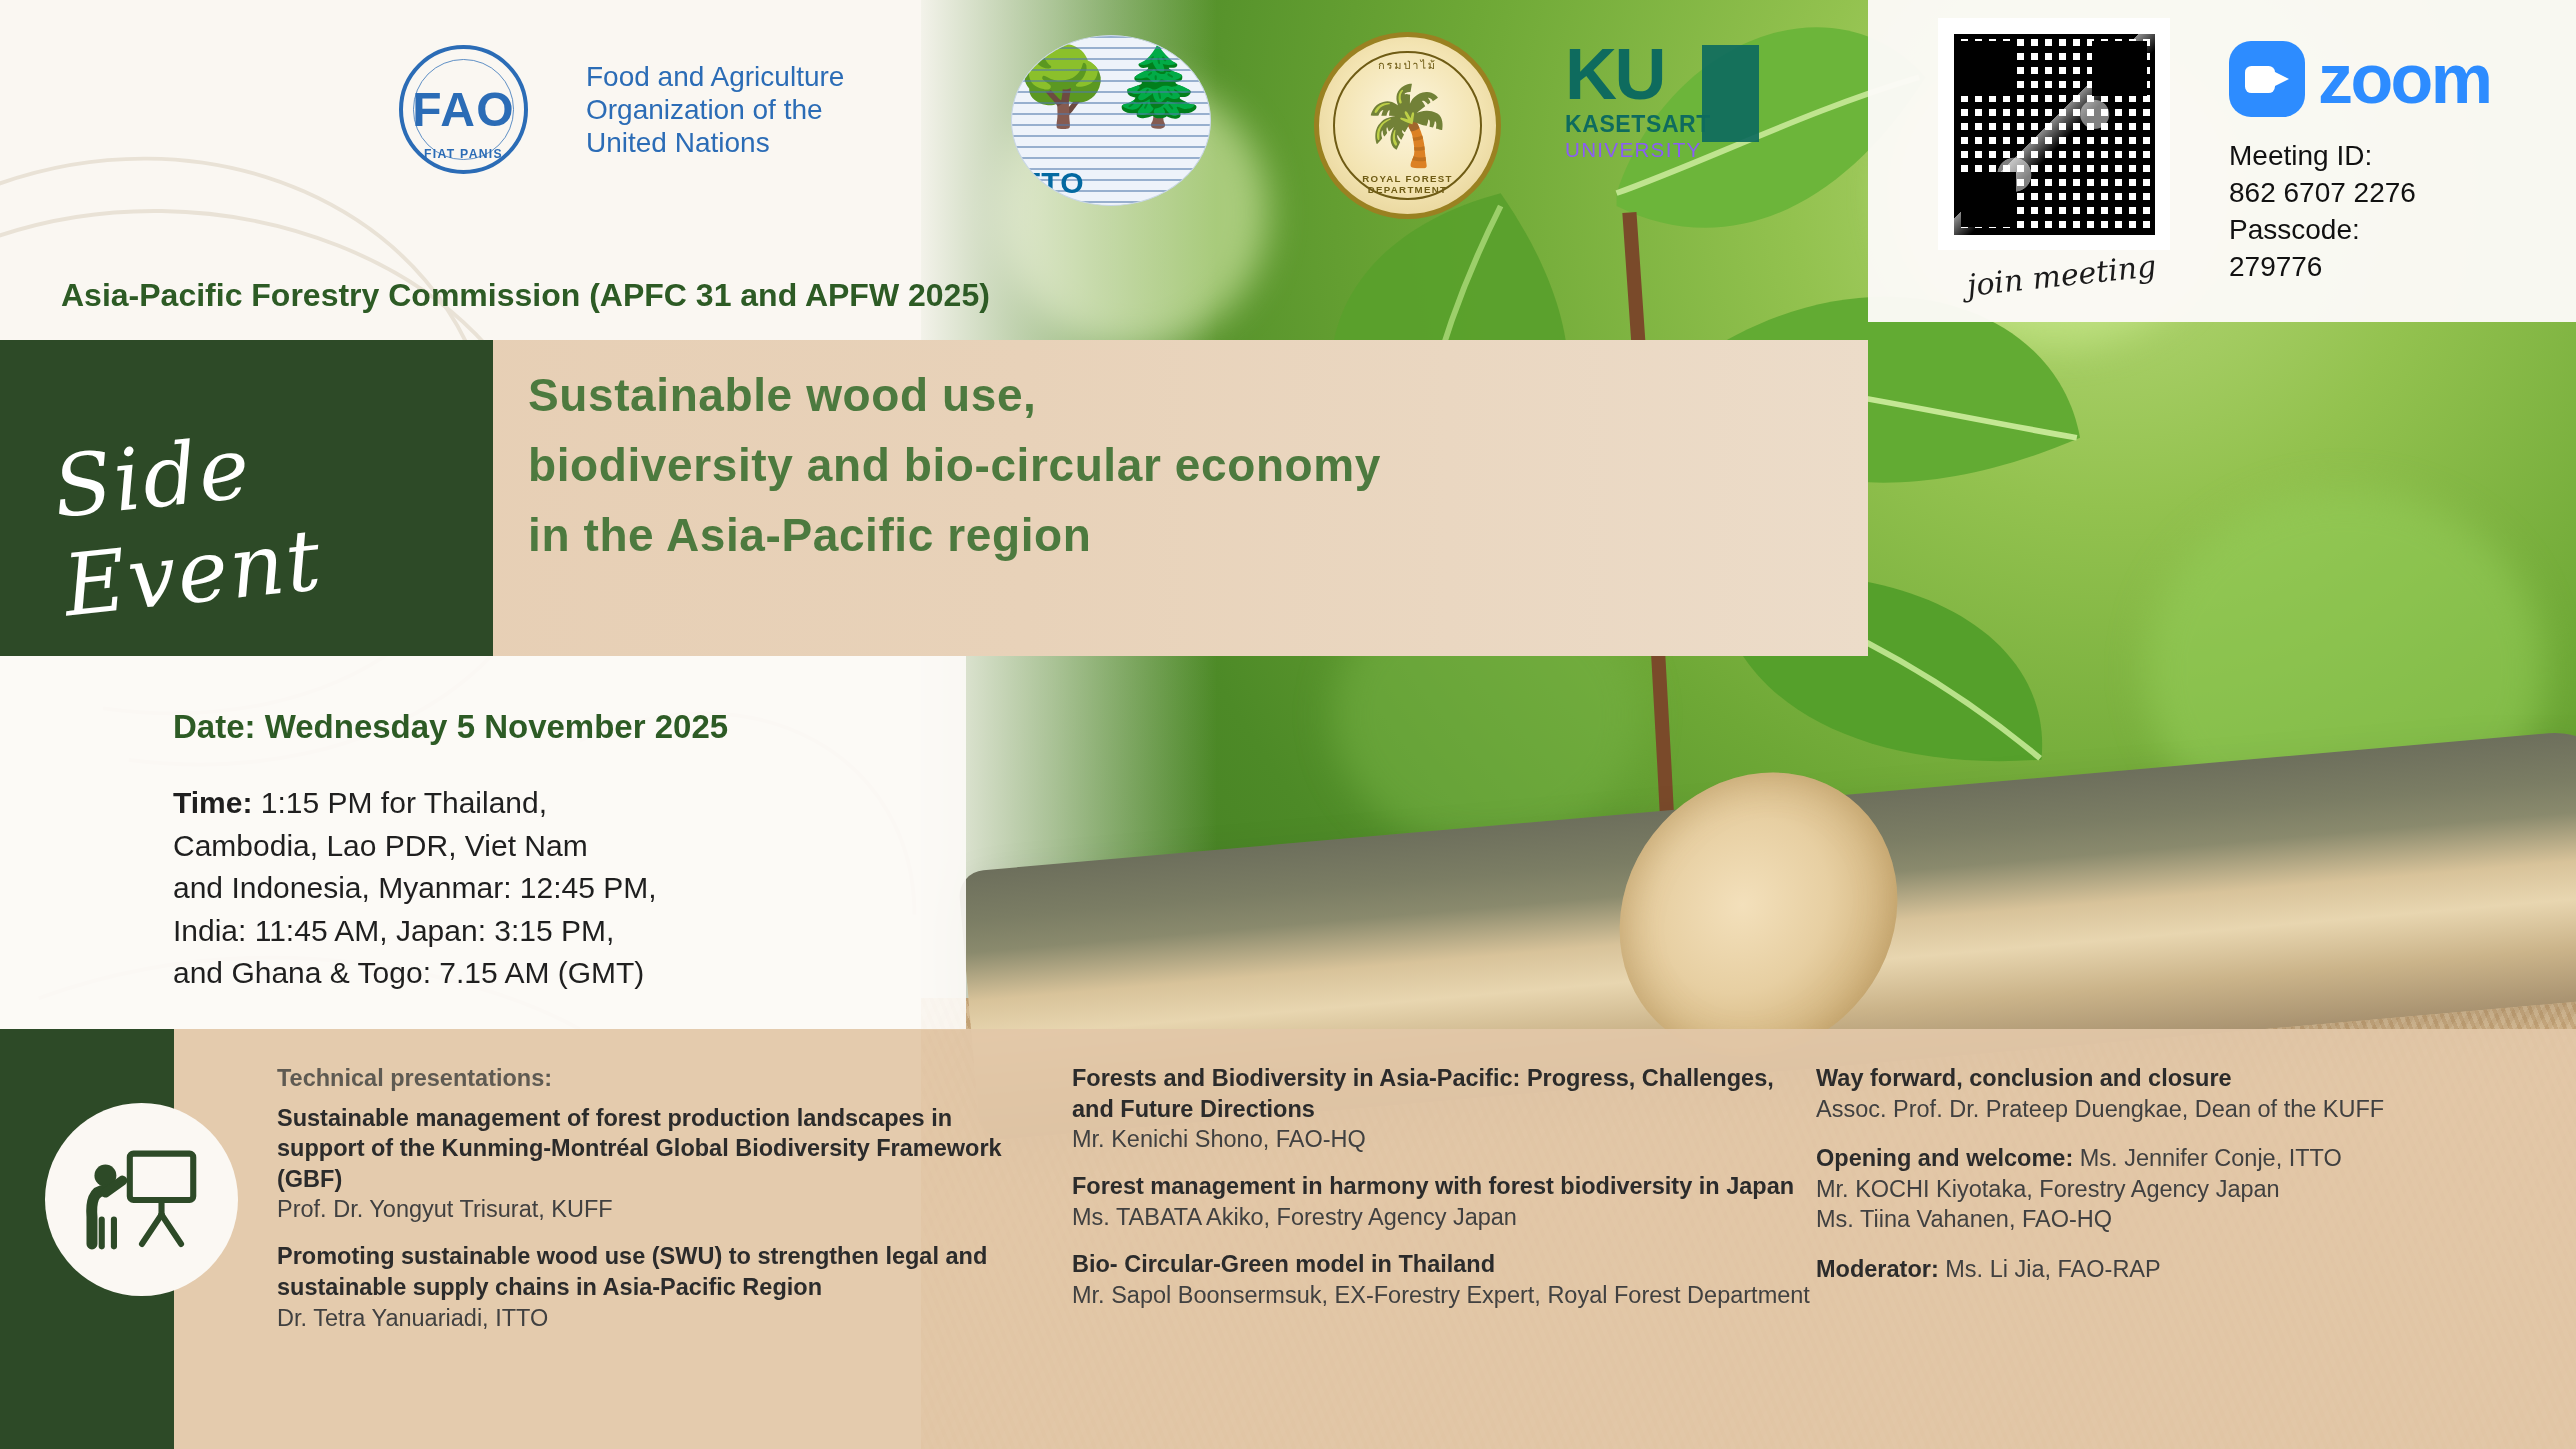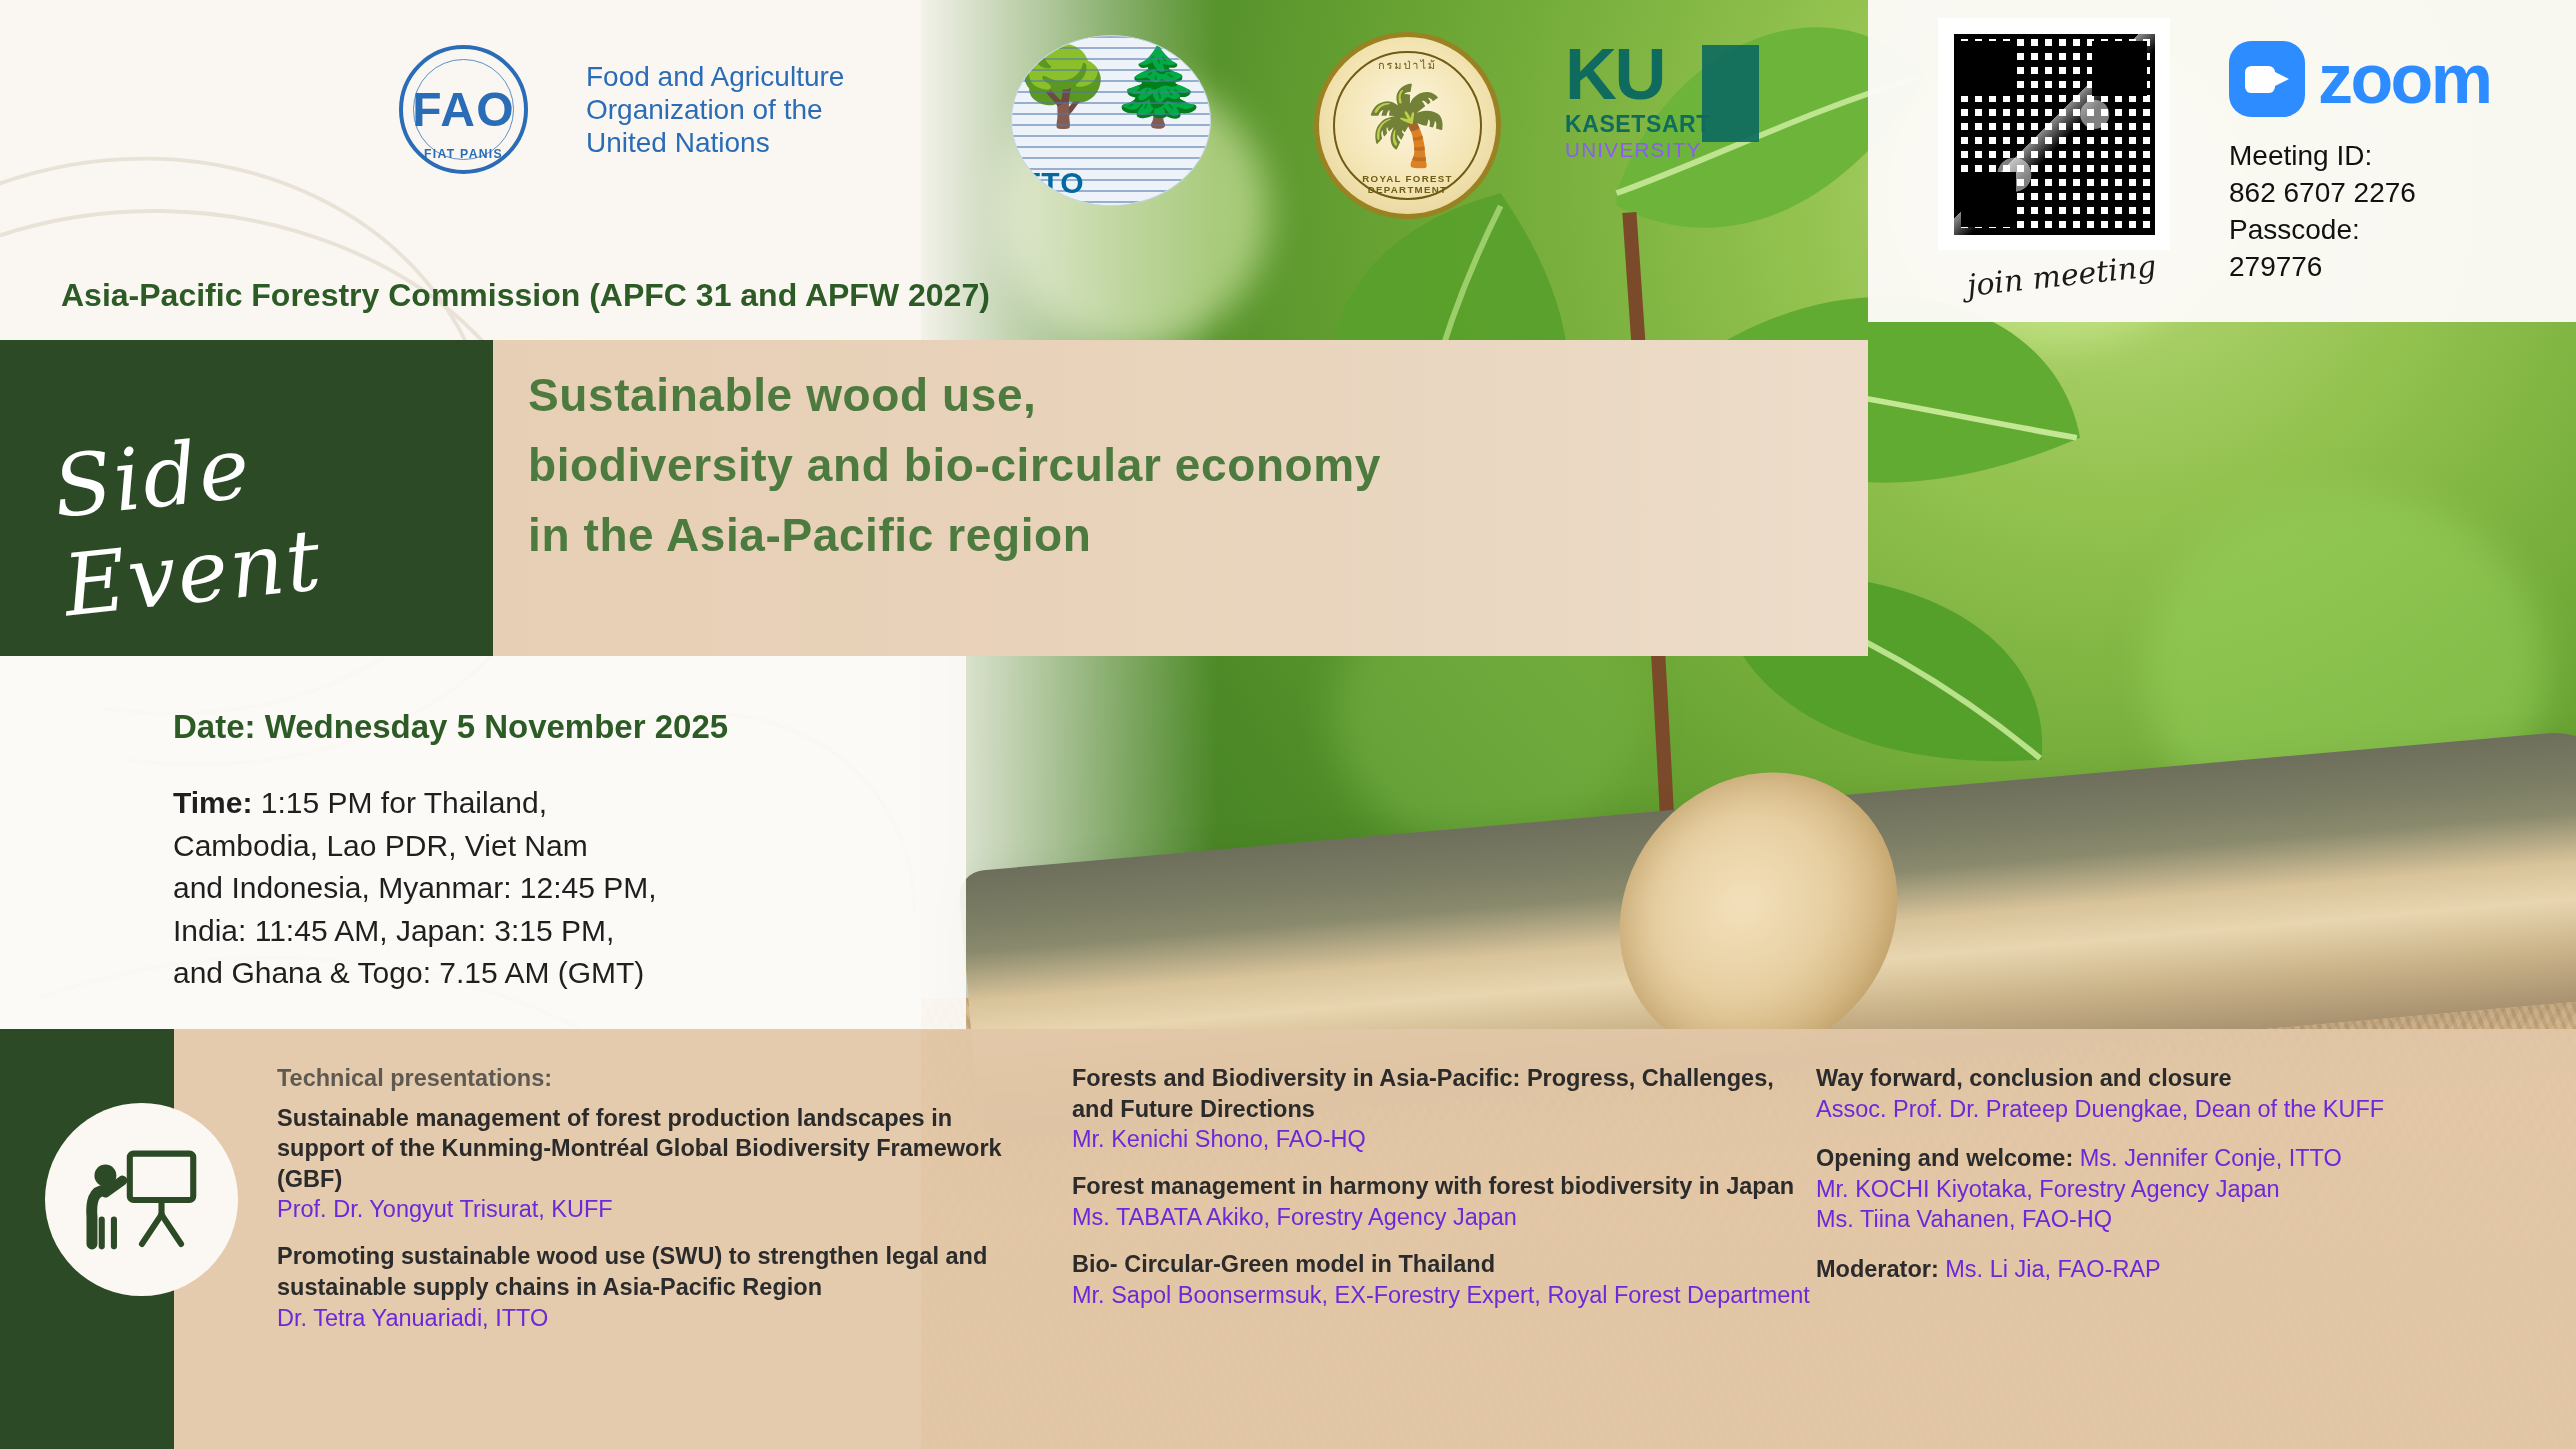--- a/index.html
+++ b/index.html
@@ -273,21 +273,21 @@
   .col {
     position: absolute; top: 1063px;
     font-size: 23.5px; line-height: 1.3; color: #1f1f1f;
   }
   .col1 { left: 277px; width: 741px; }
   .col2 { left: 1072px; width: 747px; }
   .col3 { left: 1816px; width: 728px; }
   .col .hdr { font-weight: bold; color: #5e5a52; margin-bottom: 9px; }
   .col .item { margin-bottom: 16.7px; }
   .col .t { font-weight: bold; color: #2b2b2b; }
-  .col .s { color: #6d28d9; }
+  .col .s { color: #404040; }
   .col .blk { margin-bottom: 19.3px; }
 </style>
 </head>
 <body>
 
 <div id="poster">
 
   <svg class="swirls" viewBox="0 0 4000 2250" preserveAspectRatio="none">
     <g fill="none" stroke="#e9e2d6" stroke-width="6">
       <path d="M2750,-60 C2500,260 2560,620 2850,760 C3140,900 3180,1180 2900,1330"></path>
@@ -393,21 +393,21 @@
     </div>
 
     <div class="zoominfo">
       <div><b>Meeting ID:</b></div>
       <div>862 6707 2276</div>
       <div><b>Passcode:</b></div>
       <div>279776</div>
     </div>
   </div>
 
-  <div class="apfc">Asia-Pacific Forestry Commission (APFC 31 and APFW 2027)</div>
+  <div class="apfc">Asia-Pacific Forestry Commission (APFC 31 and APFW 2025)</div>
 
   <div class="band"></div>
   <div class="sidebox">
     <div class="sidebox-text">Side Event</div>
   </div>
   <div class="bandtitle">
     <div>Sustainable wood use,</div>
     <div>biodiversity and bio-circular economy</div>
     <div>in the Asia-Pacific region</div>
   </div>

